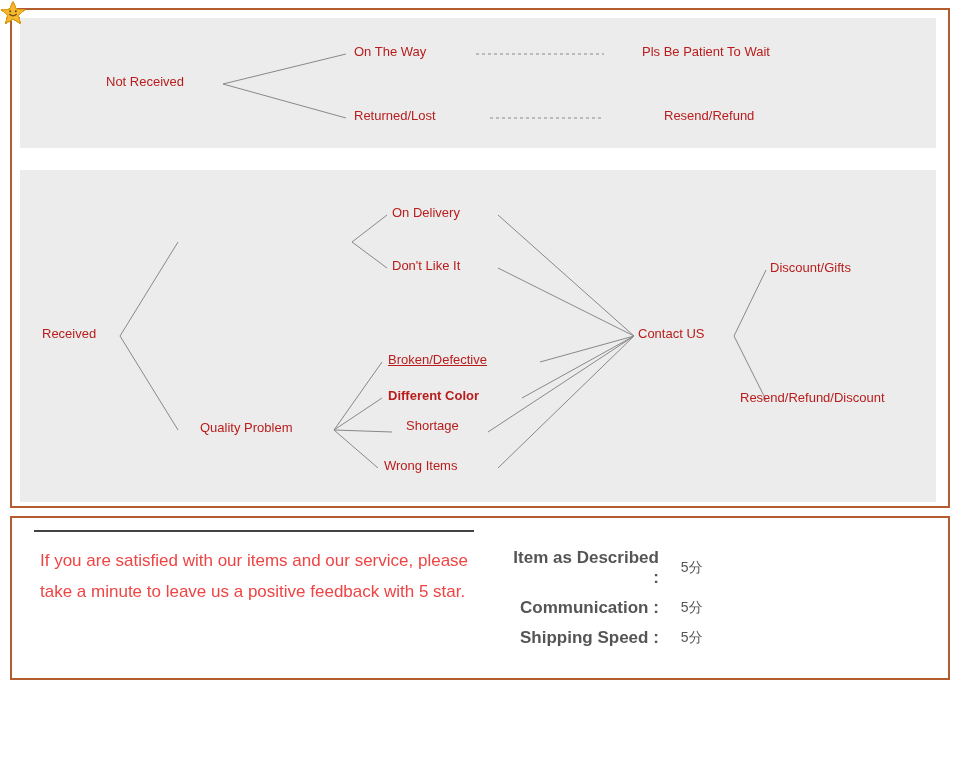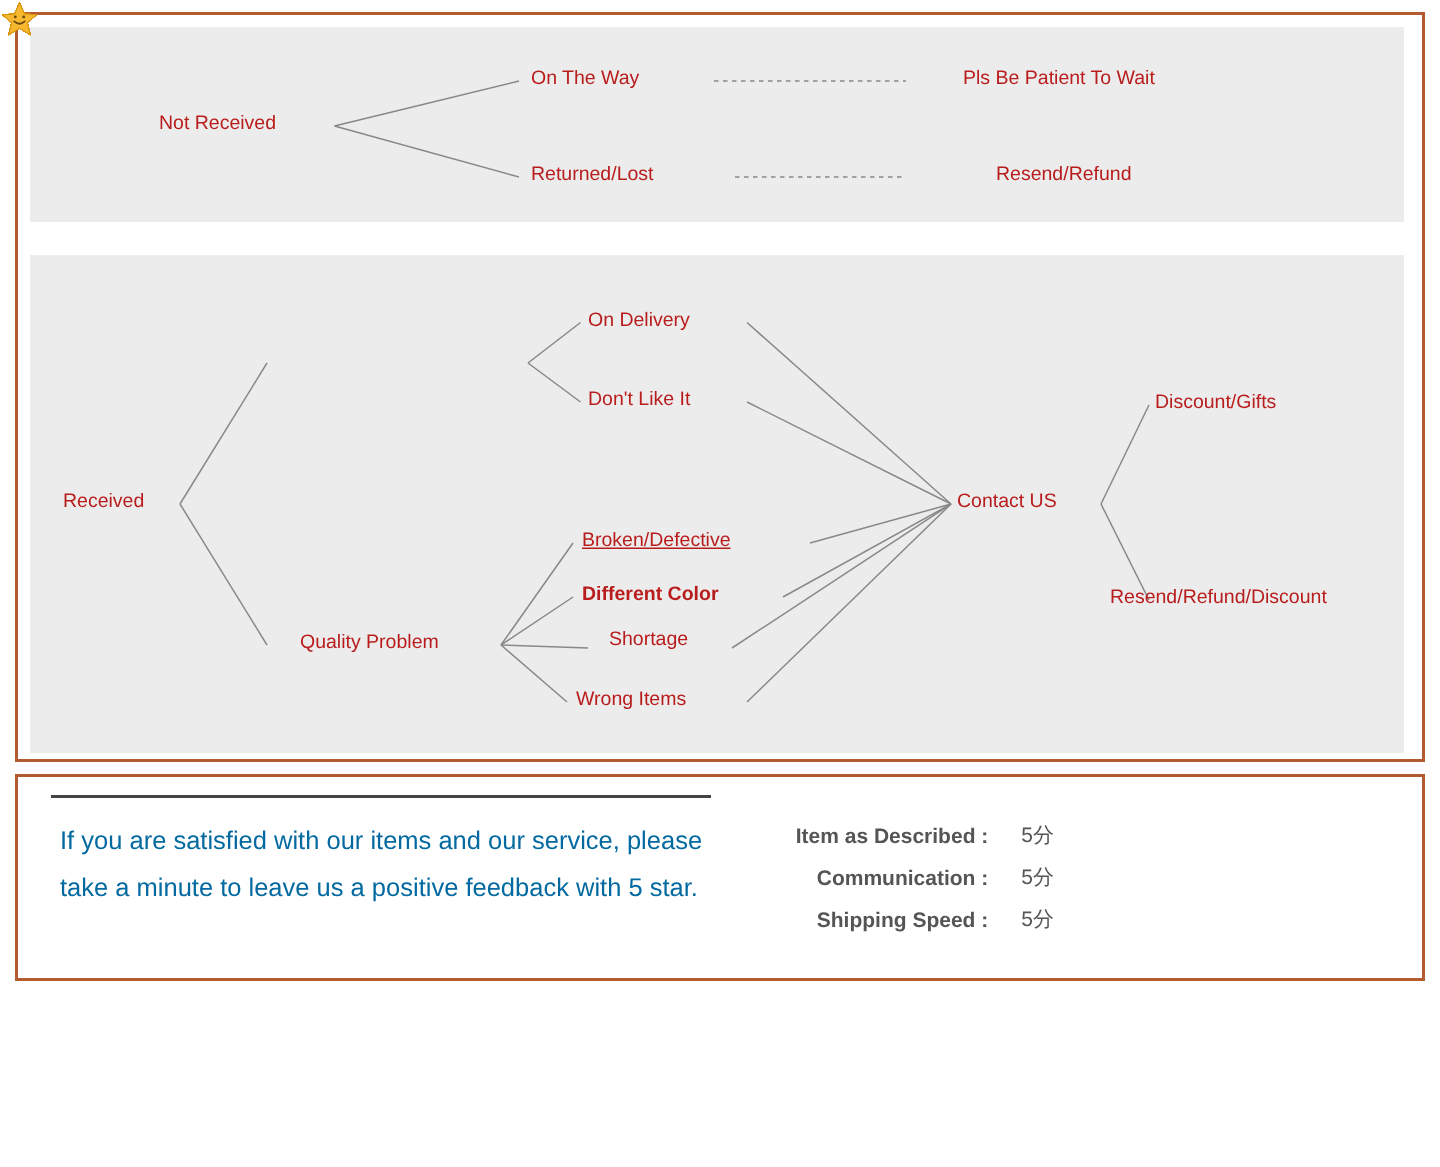--- a/index.html
+++ b/index.html
@@ -35,21 +35,21 @@
     font-size: 24px;
     color: #333;
     padding: 6px 0 4px 8px;
   }
   .fb-underline {
     height: 2px;
     background: #444;
     margin: 0 8px 10px 8px;
   }
   .fb-body {
-    color: #0369a1;
+    color: #ef4444;
     font-size: 17px;
     line-height: 1.8;
     padding: 4px 8px 10px 14px;
   }
   .thanks-bar {
     background: #a8a8a8;
     color: #fff;
     font-size: 22px;
     padding: 6px 12px;
     white-space: nowrap;
@@ -57,21 +57,21 @@
   .thanks-bar .five { color: #f5a623; }
   .rating-row {
     display: flex;
     align-items: center;
     gap: 8px;
     margin: 10px 0;
   }
   .rating-label {
     width: 155px;
     text-align: right;
-    font-size: 14px;
+    font-size: 17px;
     color: #555;
     font-weight: bold;
   }
   .rating-score {
     font-size: 14px;
     color: #555;
     margin-left: 6px;
   }
   .star {
     width: 26px;

